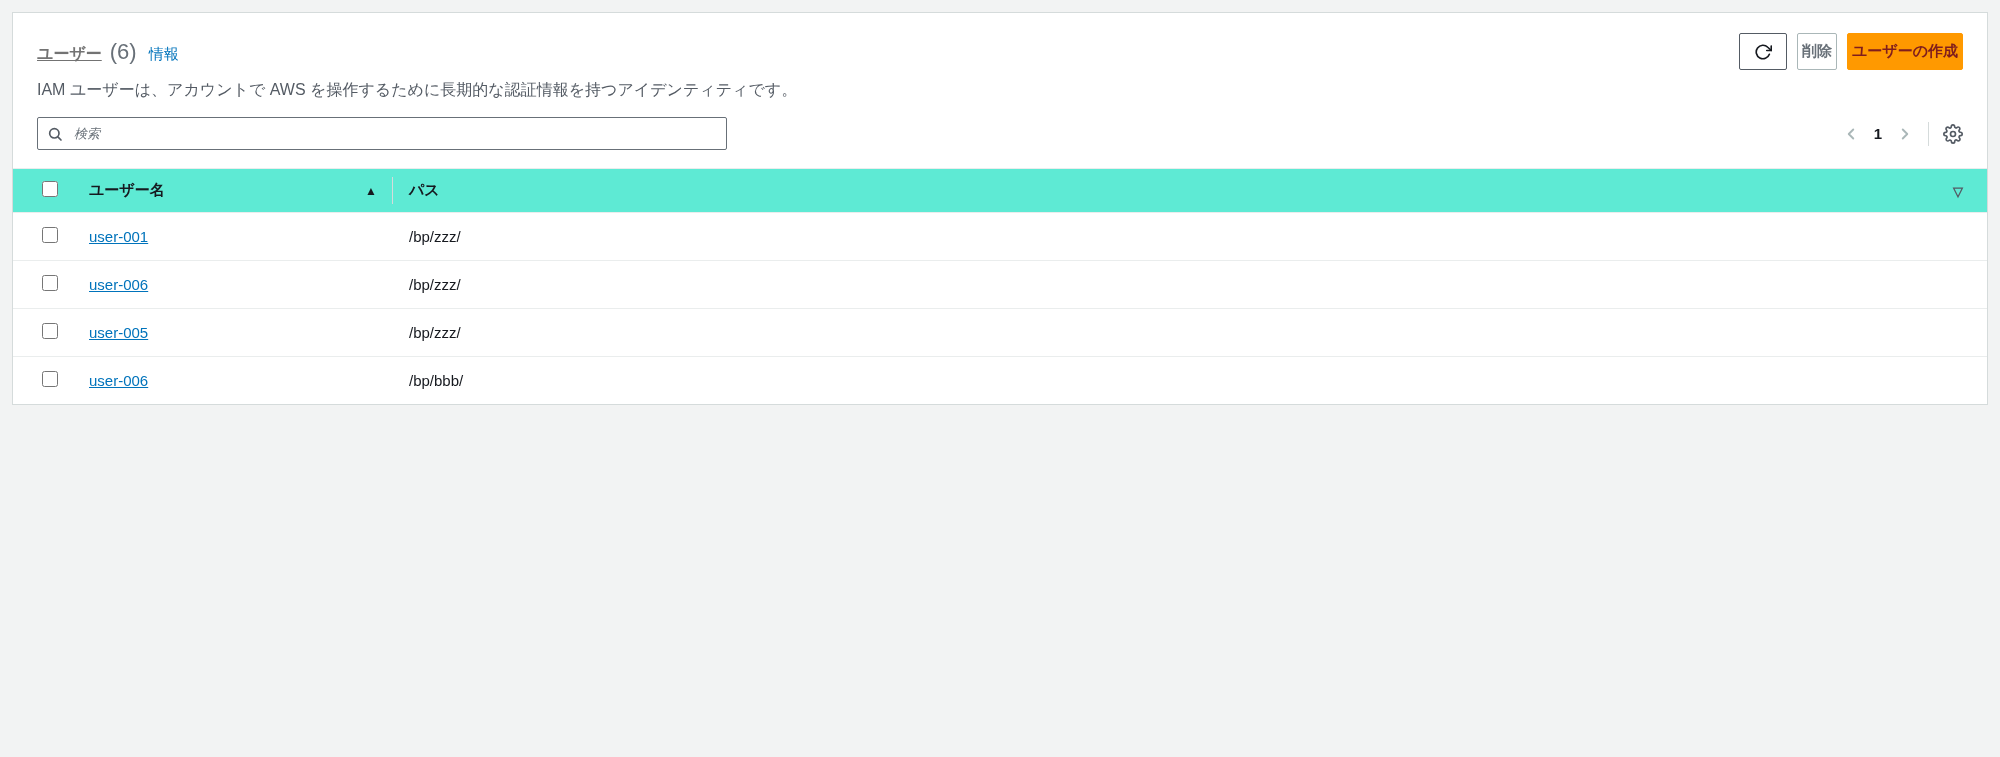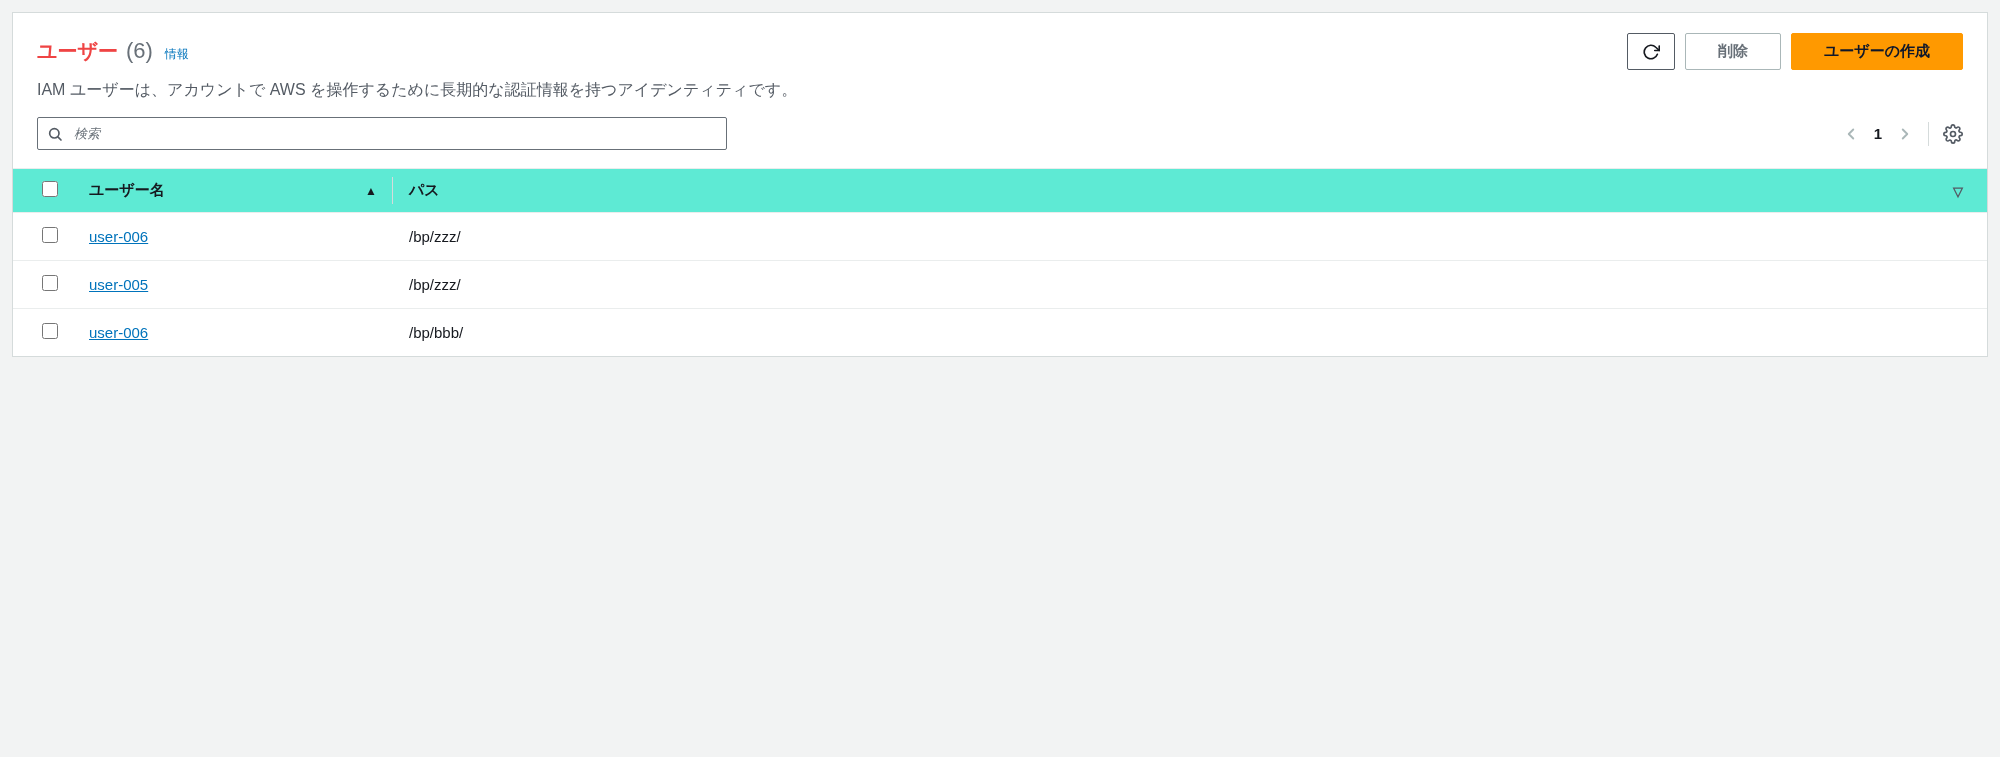--- a/index.html
+++ b/index.html
@@ -23,59 +23,60 @@
     align-items: center;
     justify-content: space-between;
     margin-bottom: 10px;
   }
   .title-group {
     display: flex;
     align-items: baseline;
     gap: 8px;
   }
   .title {
-    font-size: 20px;
+    font-size: 16px;
     font-weight: 700;
-    color: #ef4444;
+    color: #737373;
+    text-decoration: underline;
   }
   .count {
     font-size: 22px;
     font-weight: 400;
     color: #687078;
   }
   .info-link {
-    font-size: 12px;
+    font-size: 15px;
     color: #0073bb;
     cursor: pointer;
     margin-left: 4px;
   }
   .actions {
     display: flex;
     gap: 10px;
   }
   .btn {
     border: 1px solid #545b64;
     background: #ffffff;
     color: #16191f;
     font-weight: 700;
     font-size: 15px;
-    padding: 8px 32px;
+    padding: 8px 4px;
     border-radius: 2px;
     cursor: pointer;
     display: inline-flex;
     align-items: center;
     justify-content: center;
   }
   .btn-icon {
     padding: 8px 14px;
   }
   .btn-primary {
     background: #ff9900;
     border-color: #ff9900;
-    color: #0f172a;
+    color: #7f1d1d;
   }
   .btn-disabled {
     color: #687078;
     border-color: #aab7b8;
     cursor: default;
   }
   .description {
     color: #545b64;
     font-size: 16px;
   }
@@ -292,20 +293,25 @@
           <span>パス</span>
         </th>
         <th class="expand-col">
           <span class="expand-icon">▽</span>
         </th>
       </tr>
     </thead>
     <tbody>
       <tr>
         <td class="checkbox-col"><input type="checkbox" style=""></td>
+        <td><a class="link">user-001</a></td>
+        <td colspan="2">/bp/zzz/</td>
+      </tr>
+      <tr>
+        <td class="checkbox-col"><input type="checkbox" style=""></td>
         <td><a class="link">user-006</a></td>
         <td colspan="2">/bp/zzz/</td>
       </tr>
       <tr>
         <td class="checkbox-col"><input type="checkbox" style=""></td>
         <td><a class="link">user-005</a></td>
         <td colspan="2">/bp/zzz/</td>
       </tr>
       <tr>
         <td class="checkbox-col"><input type="checkbox" style=""></td>

